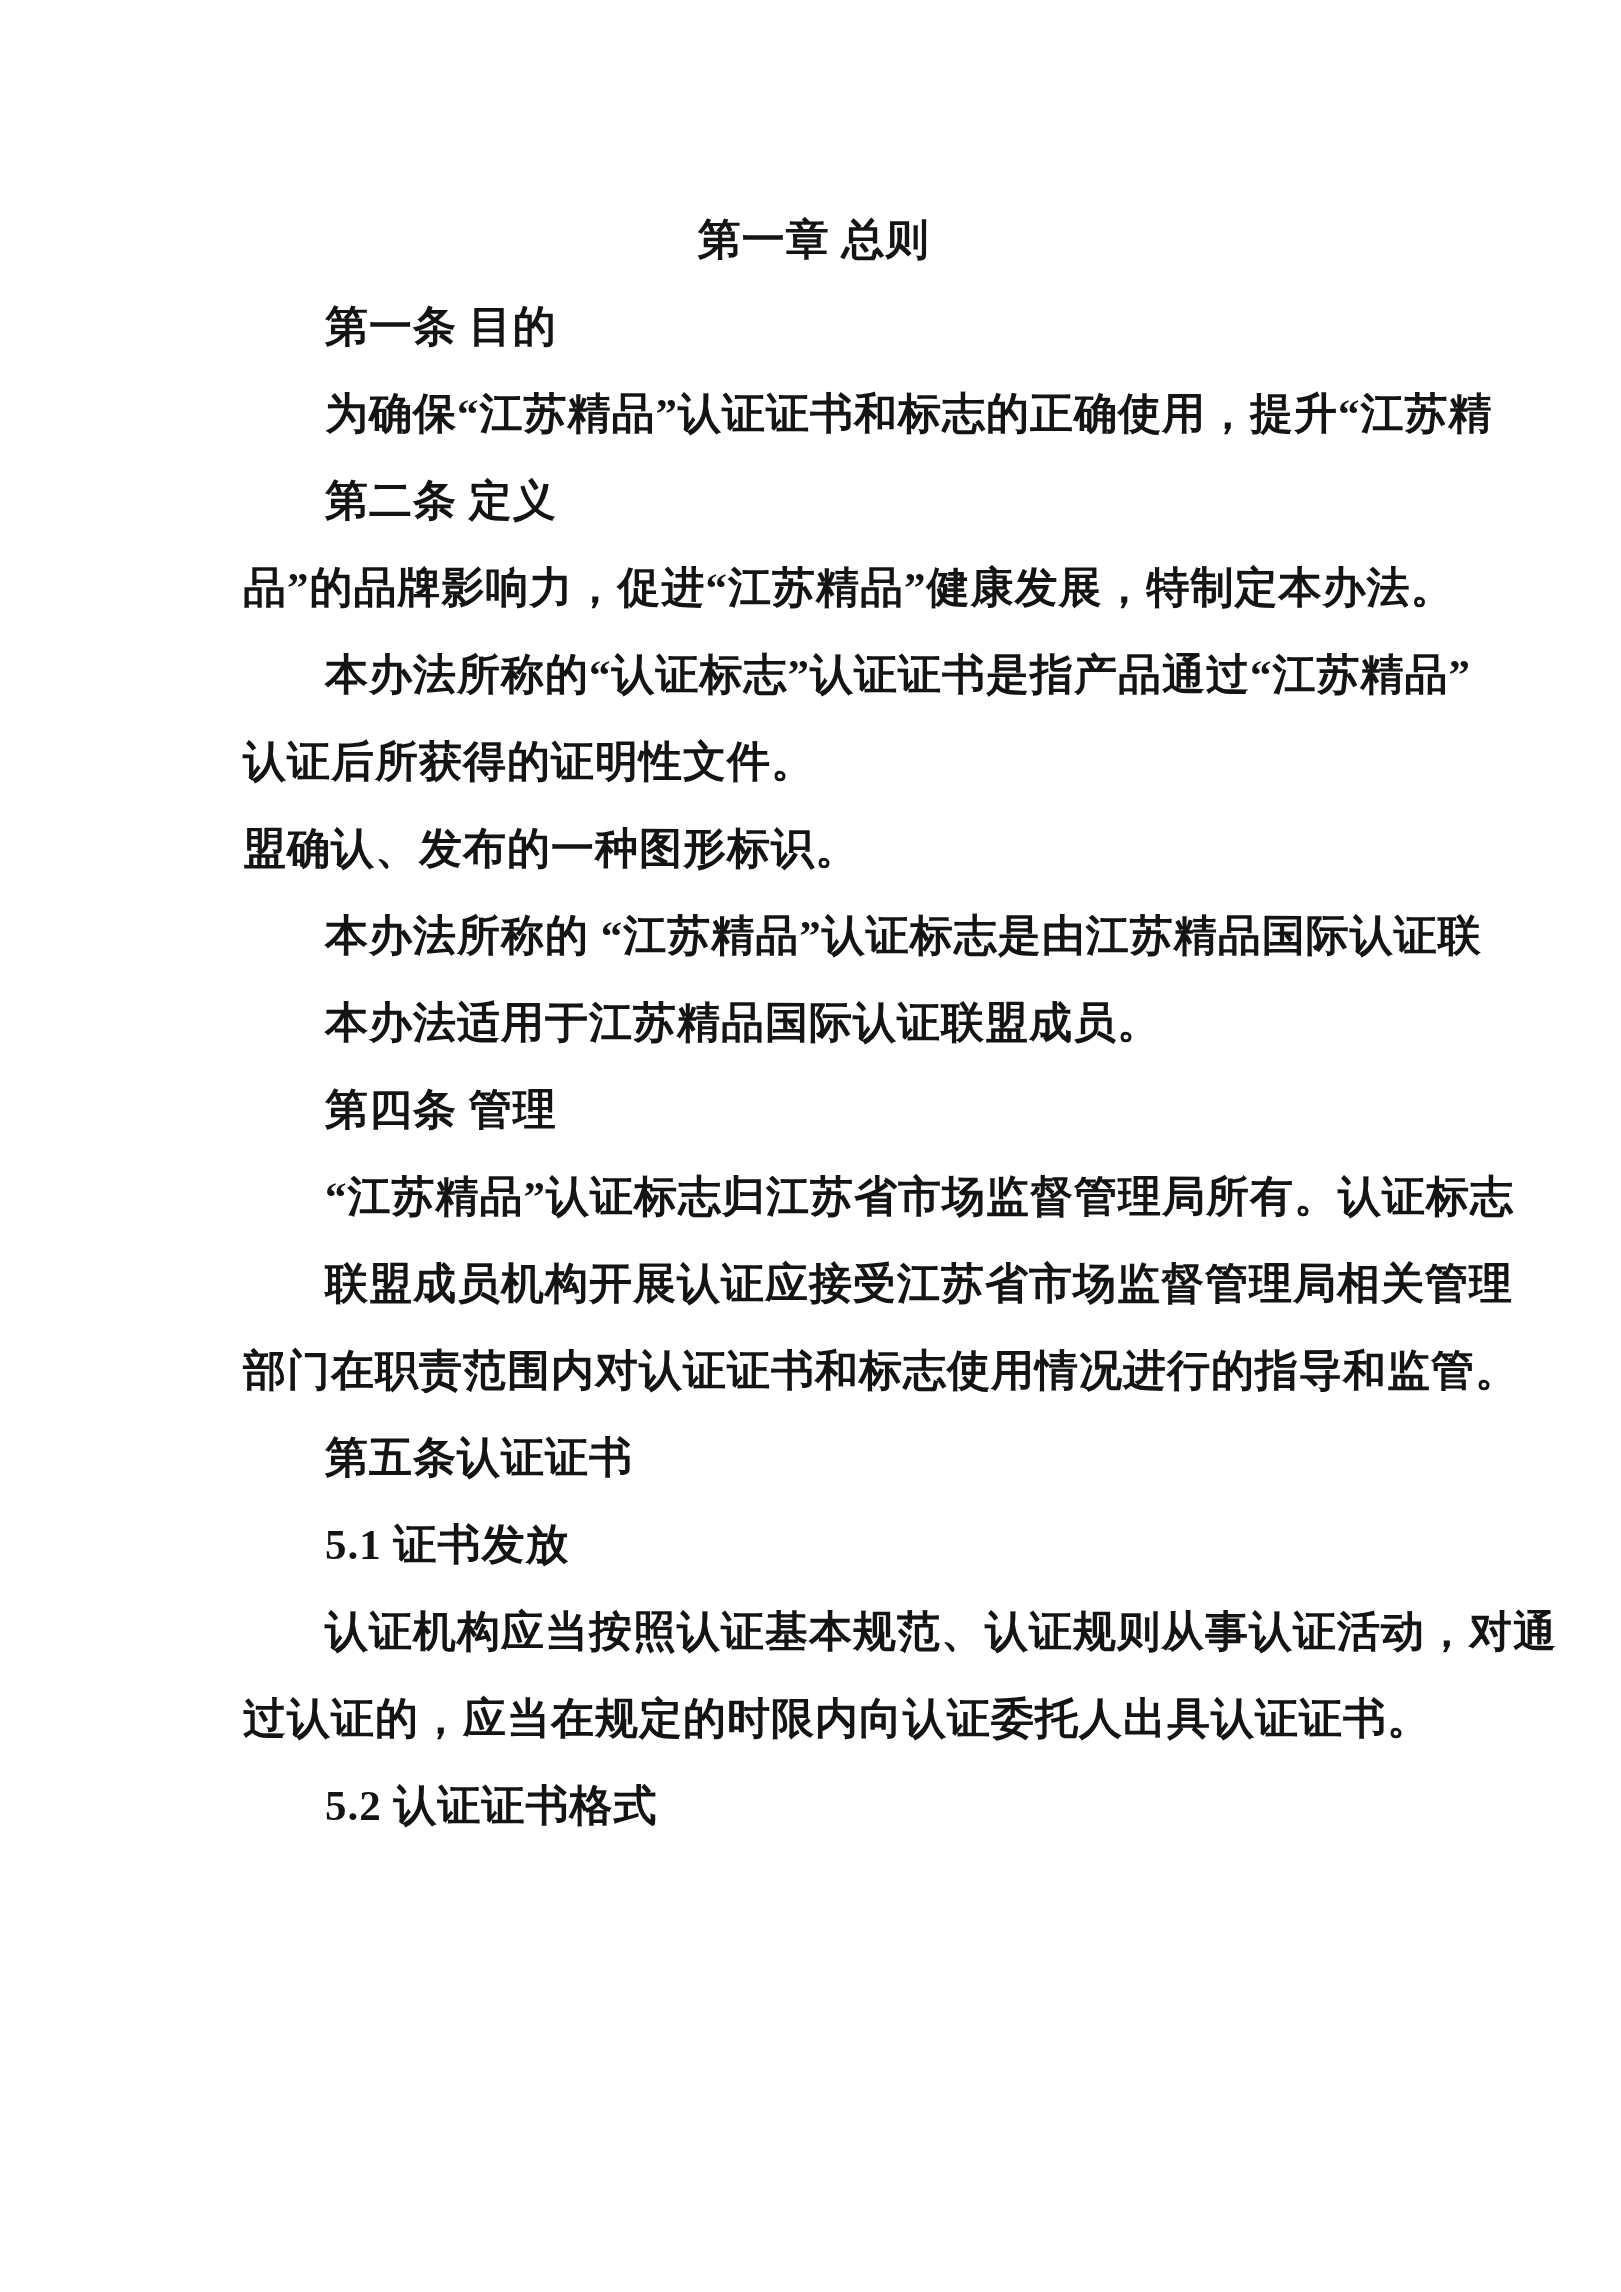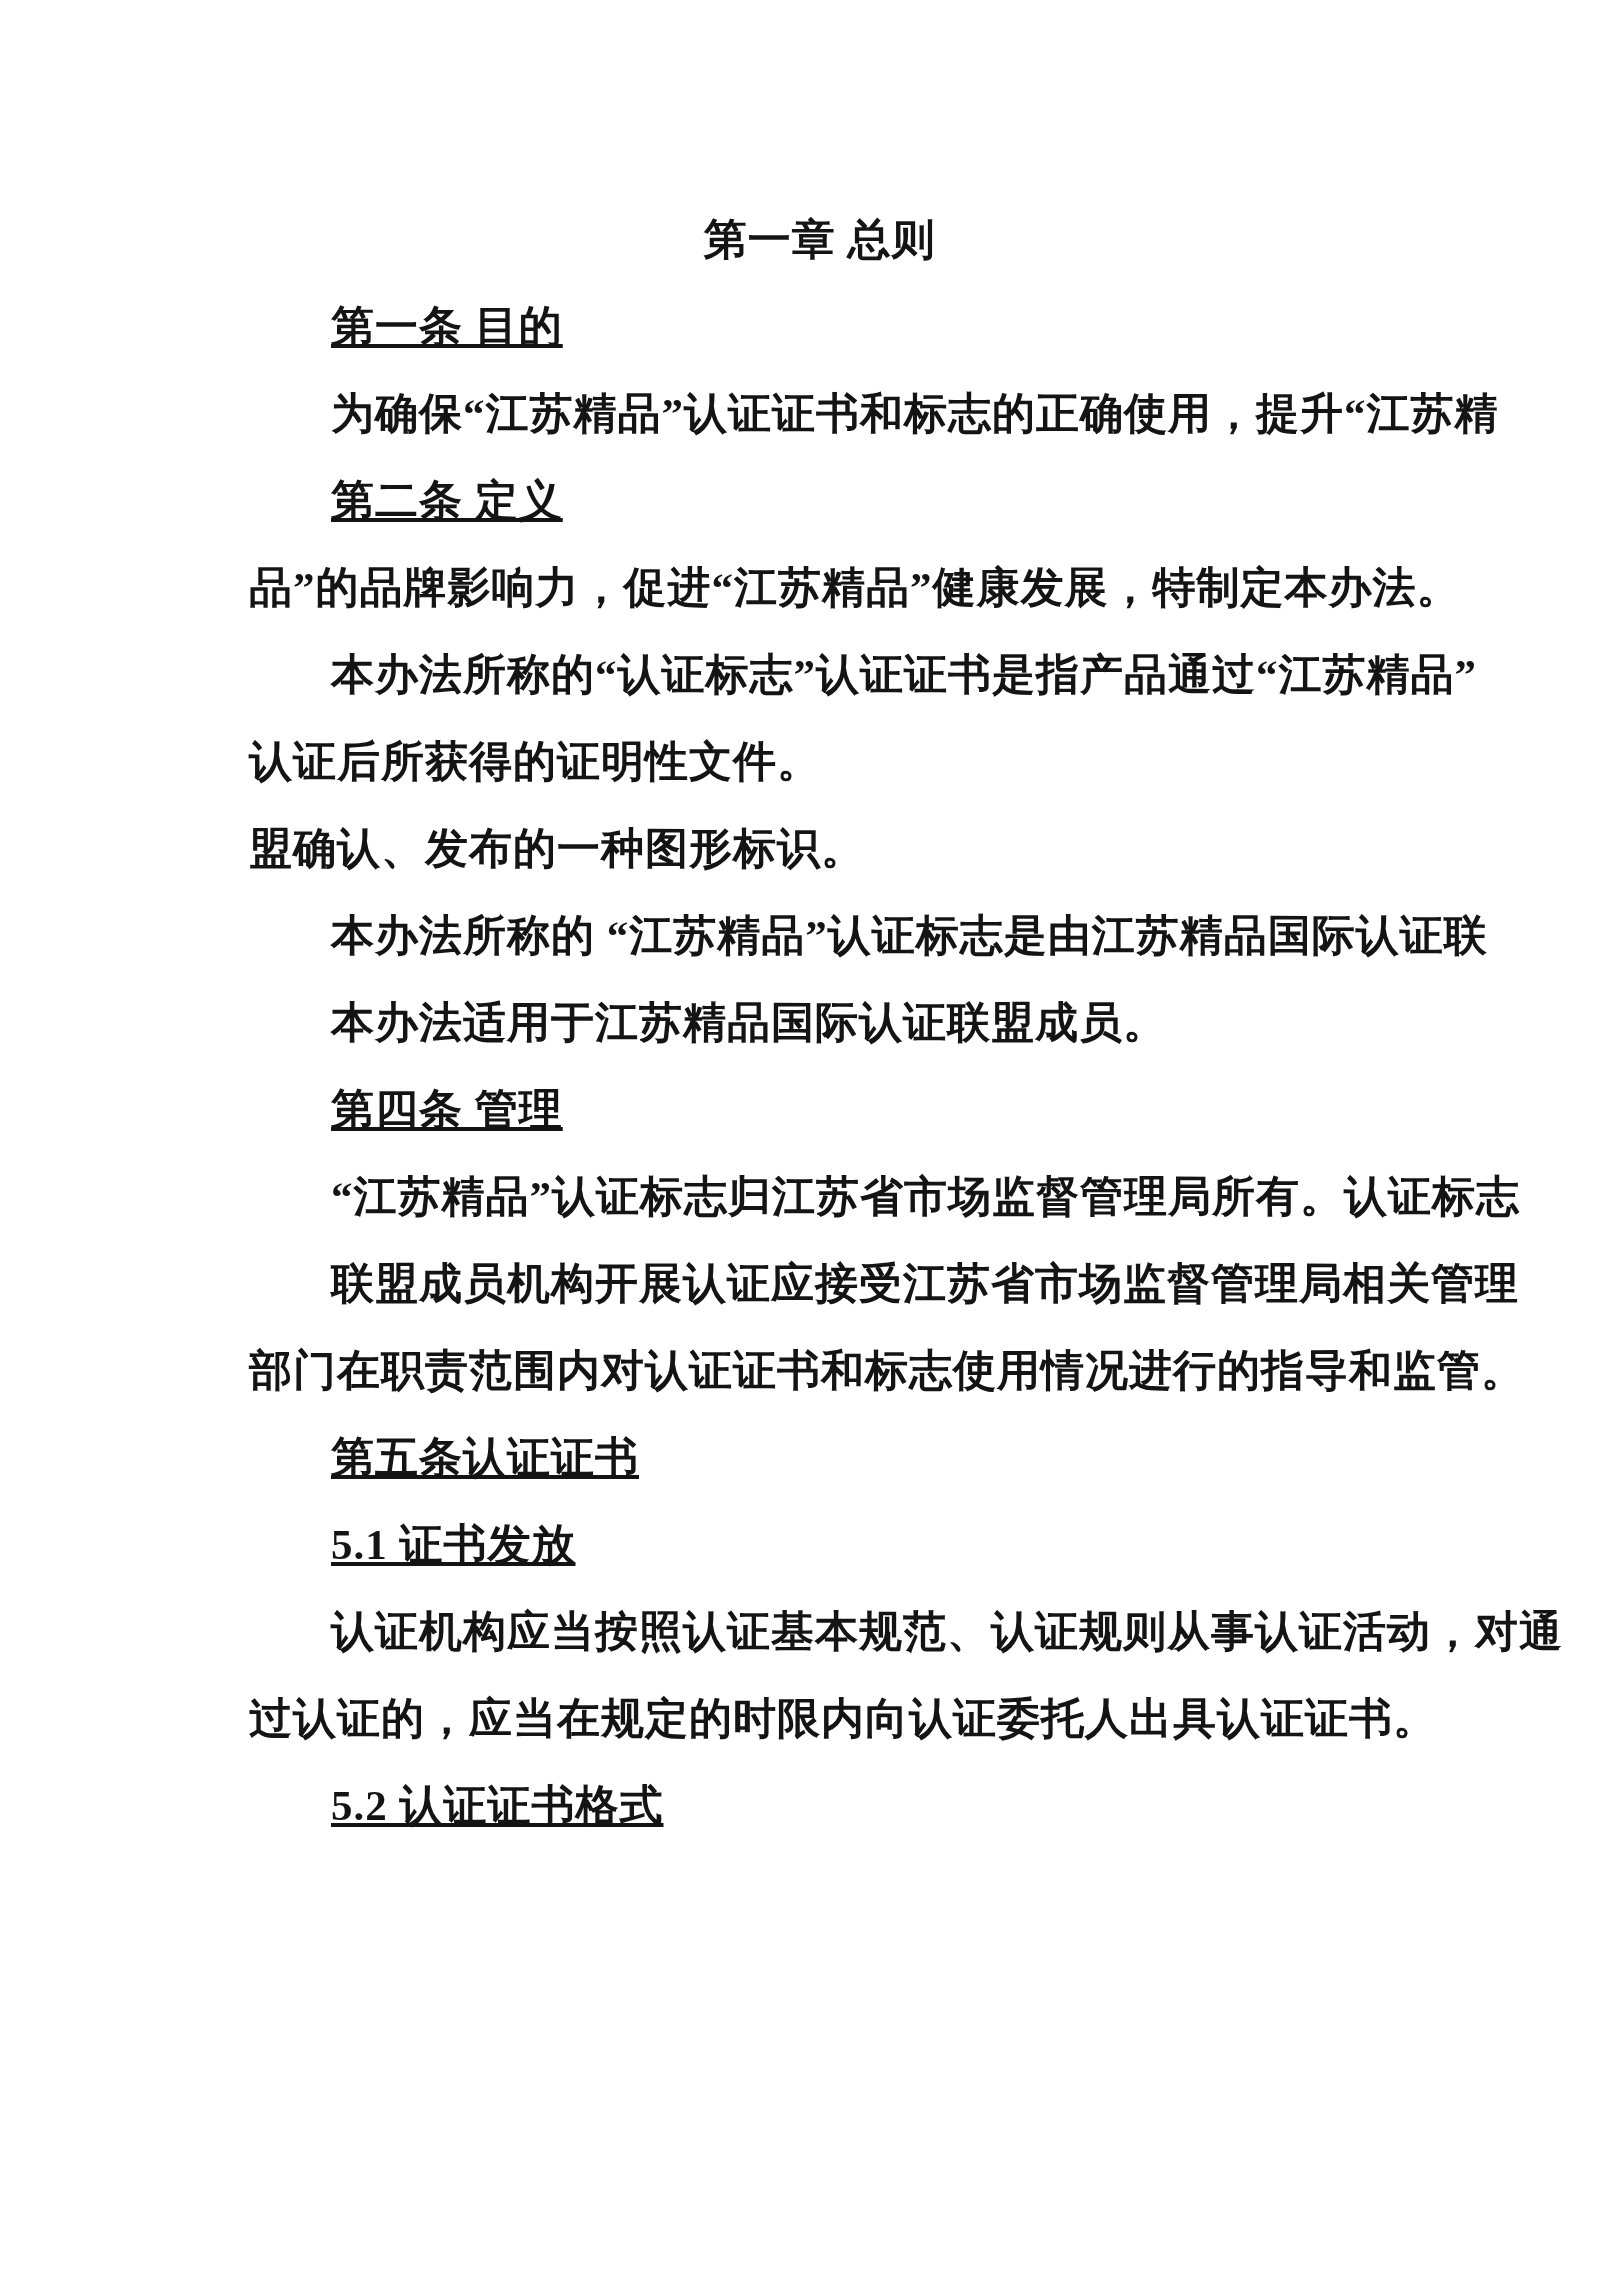--- a/index.html
+++ b/index.html
@@ -11,21 +11,21 @@
     position: relative;
     width: 1621px;
     height: 2293px;
     background: #ffffff;
     overflow: hidden;
     font-family: "Liberation Serif", "DejaVu Serif", serif;
     color: #141414;
   }
   .text-block {
     position: absolute;
-    left: 249px;
+    left: 243px;
     top: 196px;
     width: 1141px;
   }
   .line {
     font-size: 43px;
     line-height: 87px;
     height: 87px;
     letter-spacing: 1px;
     white-space: pre;
     font-weight: bold;
@@ -33,21 +33,20 @@
   }
   
   .line.chapter {
     text-align: center;
     font-weight: bold;
   }
   
   .line.article {
     font-weight: bold;
     text-indent: 82px;
-    text-decoration: underline;
   }
   
   .line.first {
     text-indent: 82px;
   }
   
   .line.cont {
     text-indent: 0;
   }
 </style>

